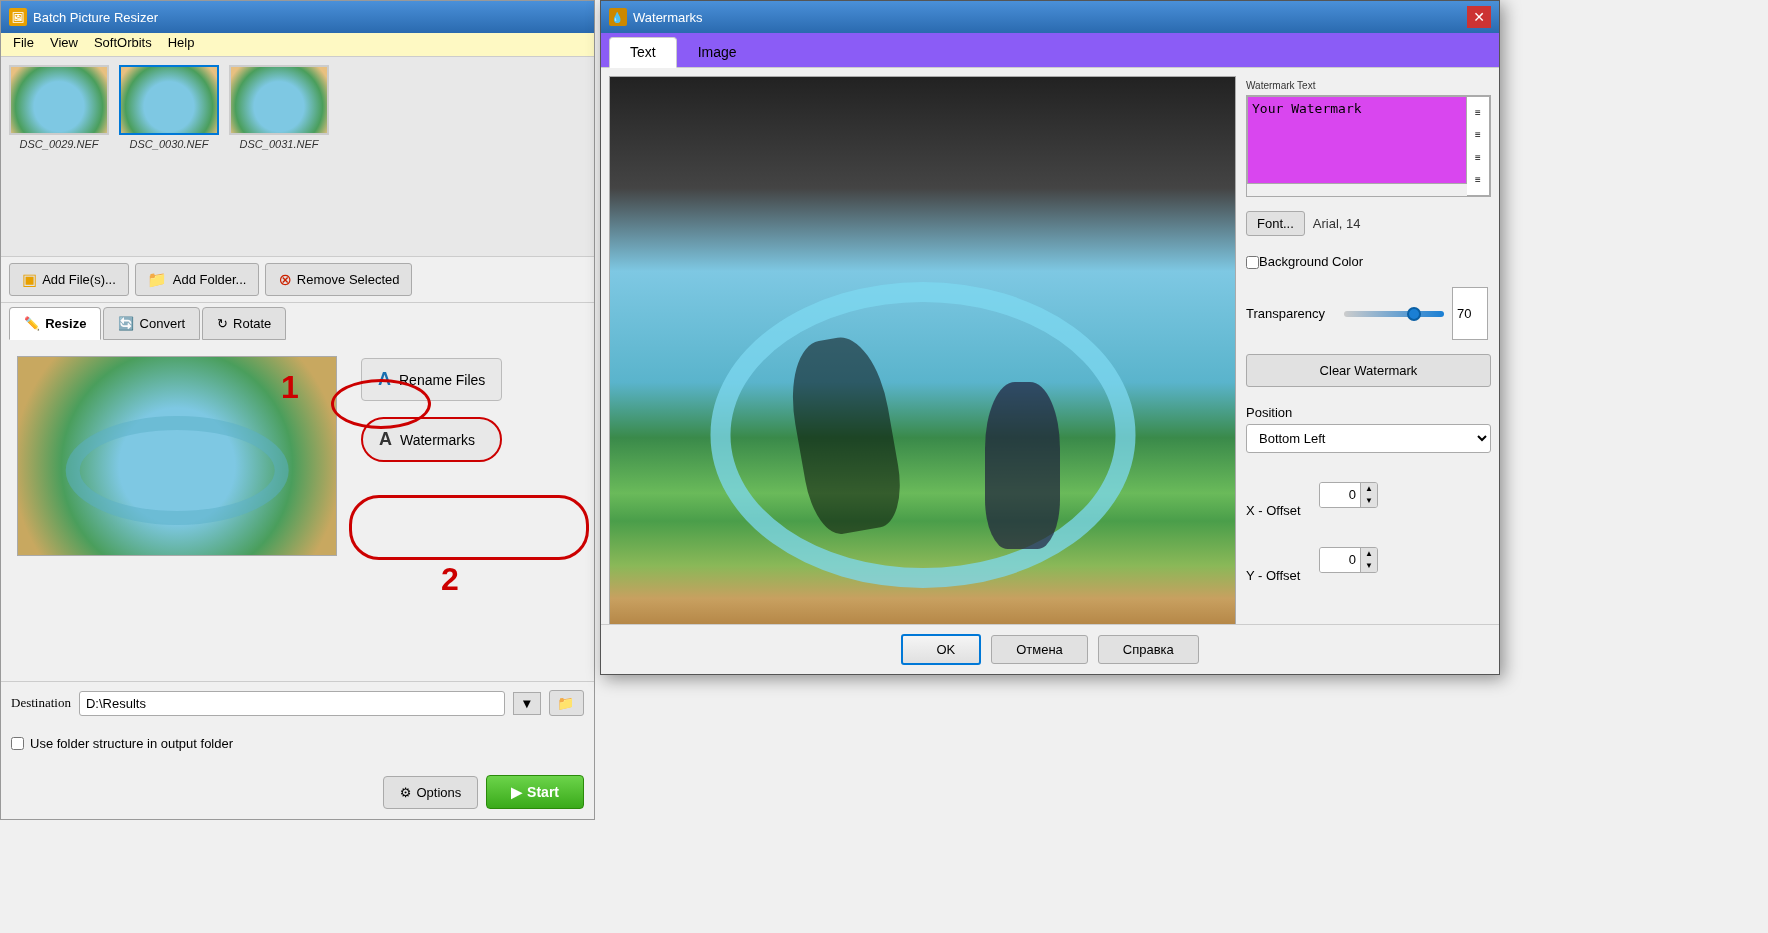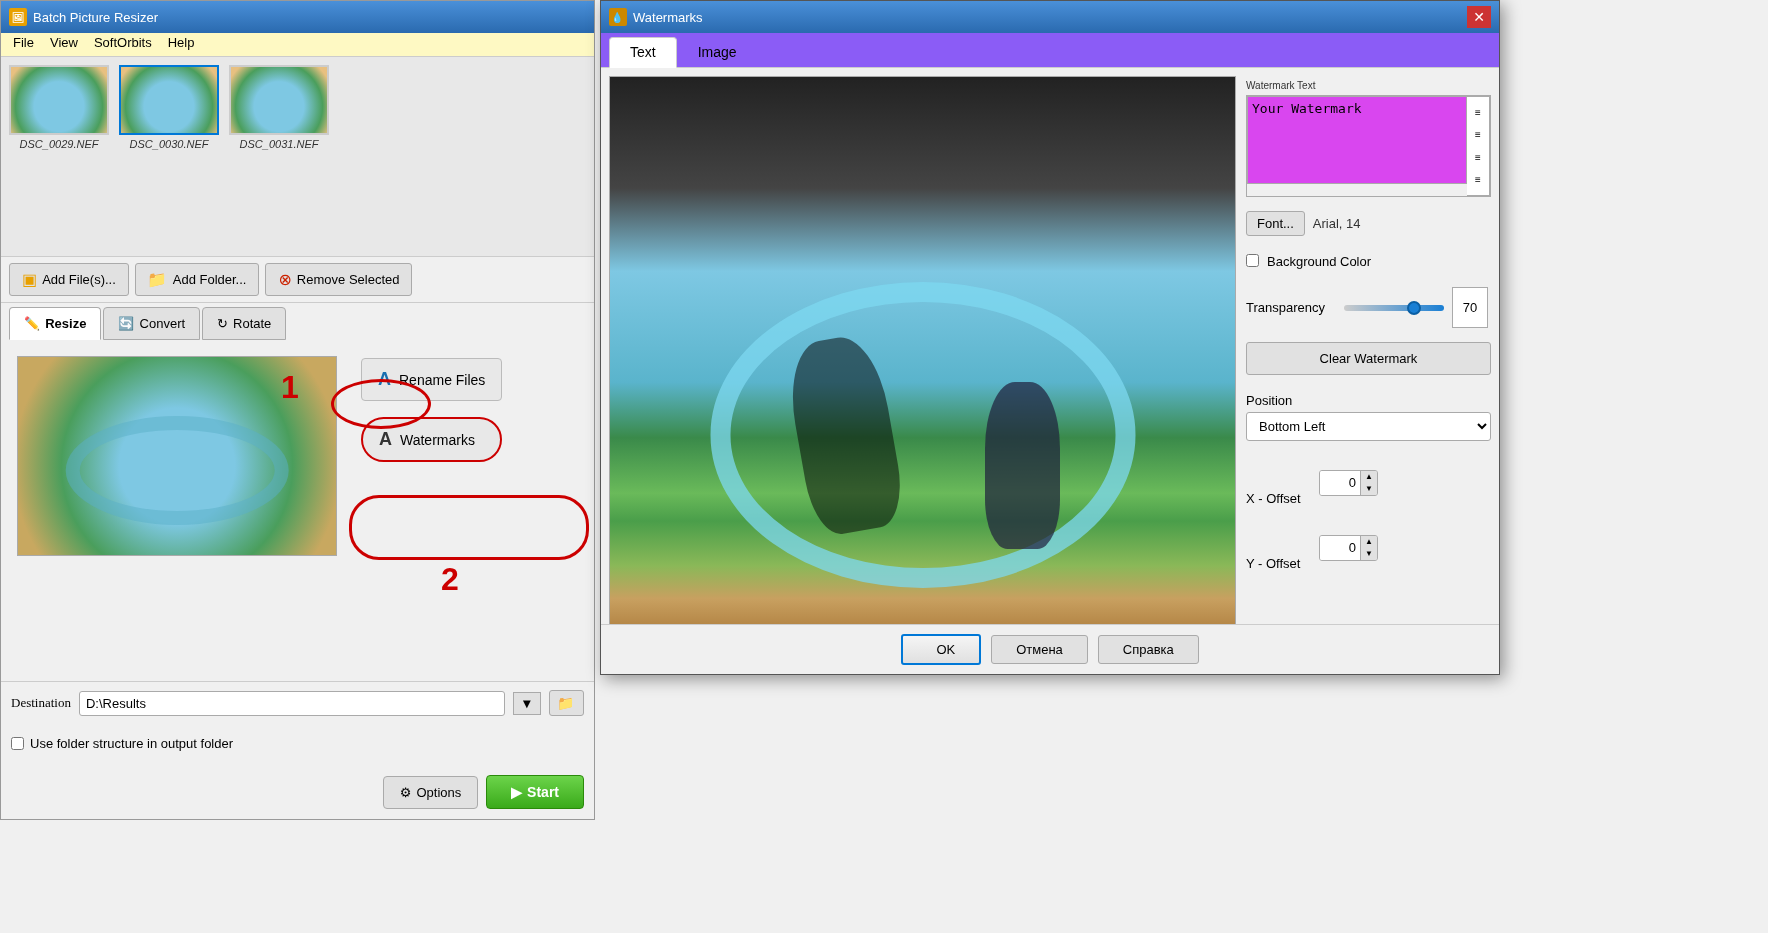--- a/index.html
+++ b/index.html
@@ -351,21 +351,21 @@
       padding: 4px 10px;
       background: #e1e1e1;
       border: 1px solid #aaa;
       border-radius: 3px;
       cursor: pointer;
       font-size: 13px;
     }
     .font-value { font-size: 13px; color: #333; }
 
     .bgcolor-row {
-      display: flex; align-items: flex-start; gap: 8px;
+      display: flex; align-items: flex-end; gap: 0;
       padding: 4px 0;
     }
     .bgcolor-checkbox { cursor: pointer; }
 
     .transparency-row {
       display: flex; align-items: center; gap: 8px;
       padding: 4px 0;
     }
     .transparency-label { font-size: 13px; width: 90px; }
     .slider-track {
@@ -382,23 +382,23 @@
       transform: translate(-50%, -50%);
       width: 14px; height: 14px;
       background: #1a7fd4;
       border-radius: 50%;
       border: 2px solid #0a5fa4;
       cursor: pointer;
     }
     .transparency-value {
       width: 36px;
       border: 1px solid #aaa;
-      padding: 12px 4px;
-      font-size: 13px;
-      text-align: center;
+      padding: 18px 4px;
+      font-size: 13px;
+      text-align: left;
       background: white;
     }
 
     .clear-watermark-btn {
       width: 100%;
       padding: 8px;
       background: #e1e1e1;
       border: 1px solid #aaa;
       border-radius: 3px;
       cursor: pointer;

